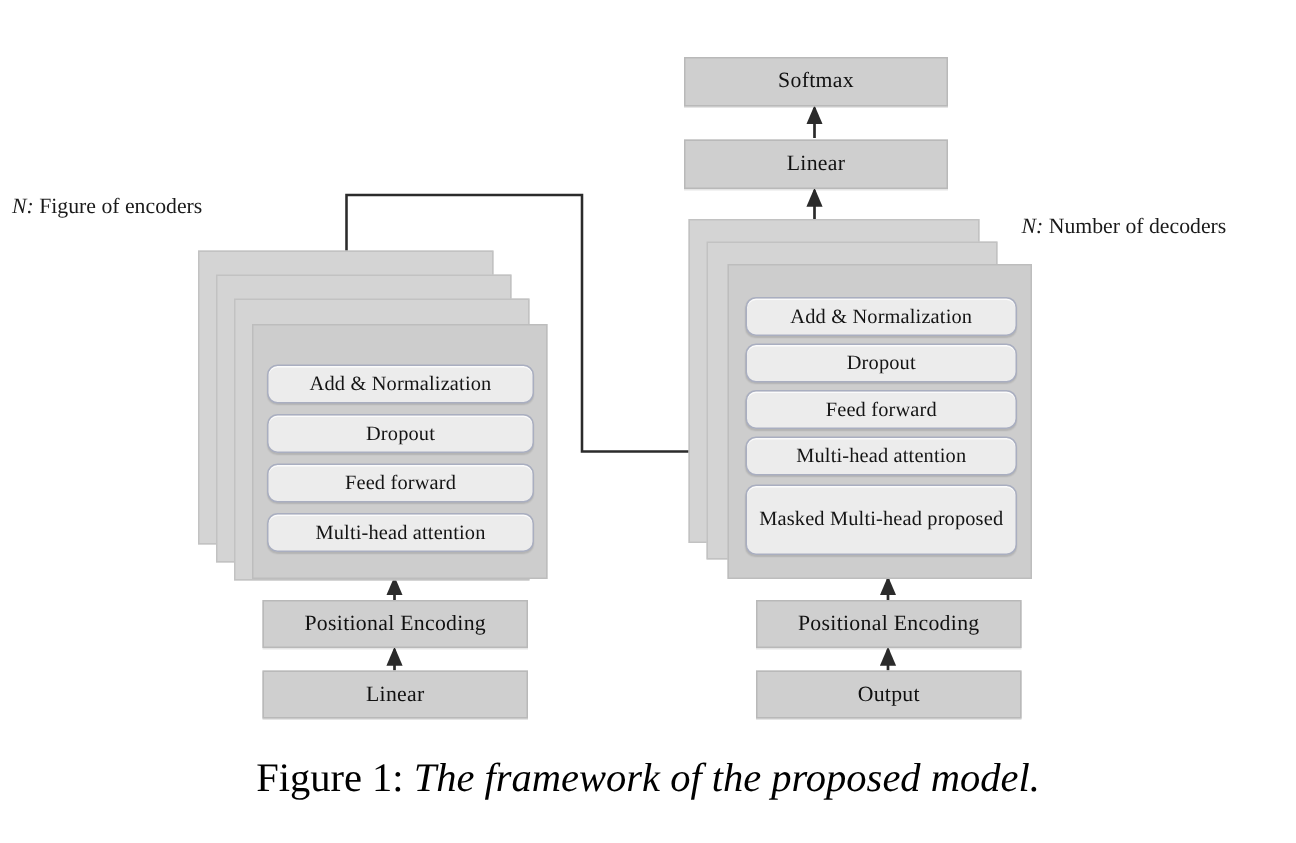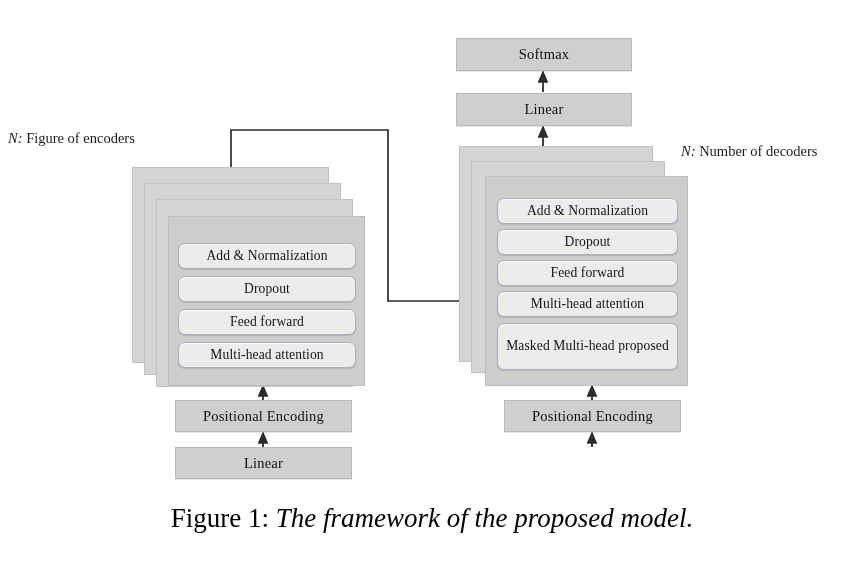--- a/index.html
+++ b/index.html
@@ -174,20 +174,23 @@
   <div class="flatbox" style="left:175px;top:400px;width:177px;height:32px;">
     <span>Positional Encoding</span>
   </div>
   <div class="flatbox" style="left:175px;top:447px;width:177px;height:32px;">
     <span>Linear</span>
   </div>
 
   <div class="flatbox" style="left:504px;top:400px;width:177px;height:32px;">
     <span>Positional Encoding</span>
   </div>
+  <div class="flatbox" style="left:504px;top:447px;width:177px;height:32px;">
+    <span>Output</span>
+  </div>
 
   <div class="sidelabel" style="left:8px;top:130px;">
     <i>N:</i><span> Figure of encoders</span>
   </div>
 
   <div class="sidelabel" style="left:681px;top:143px;">
     <i>N:</i><span> Number of decoders</span>
   </div>
 
   <div id="caption">

